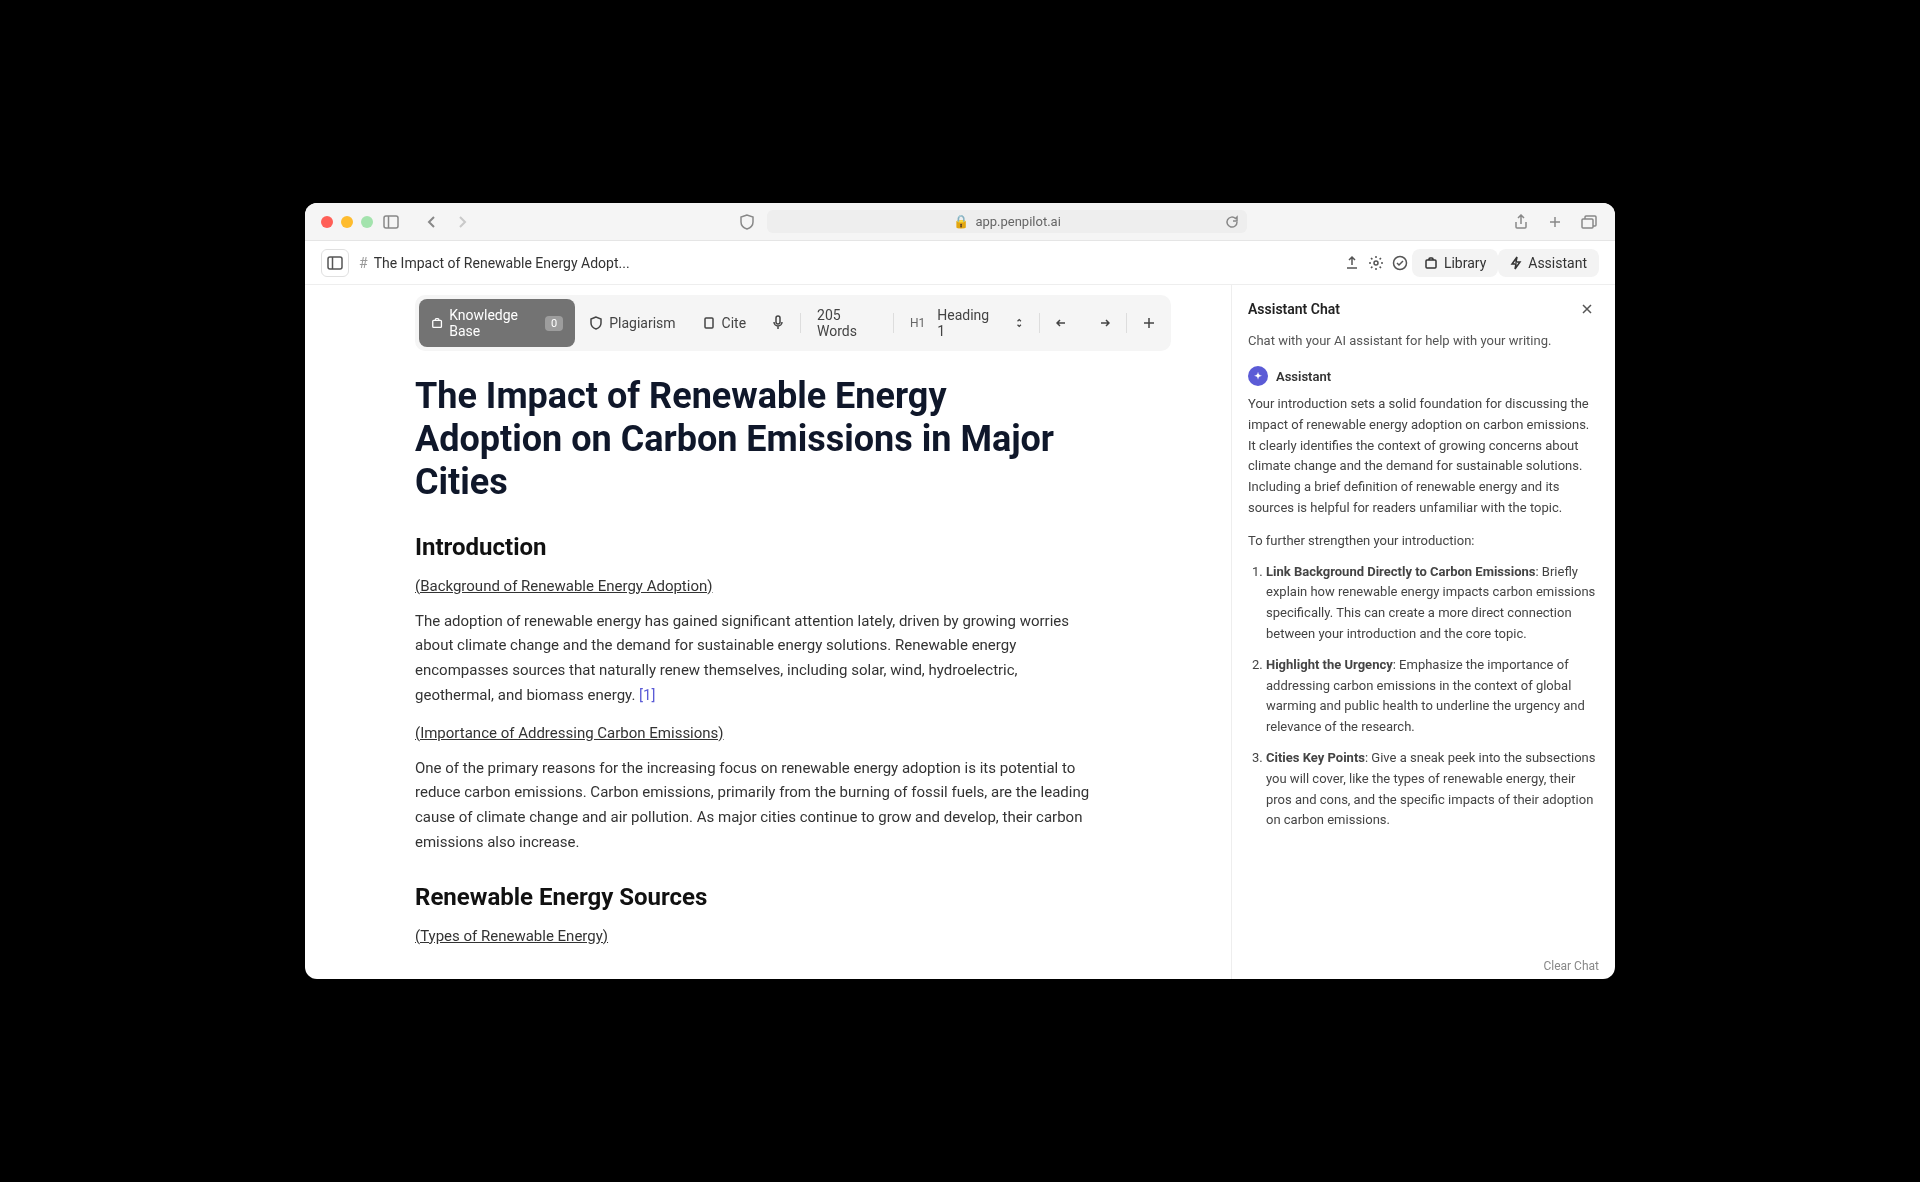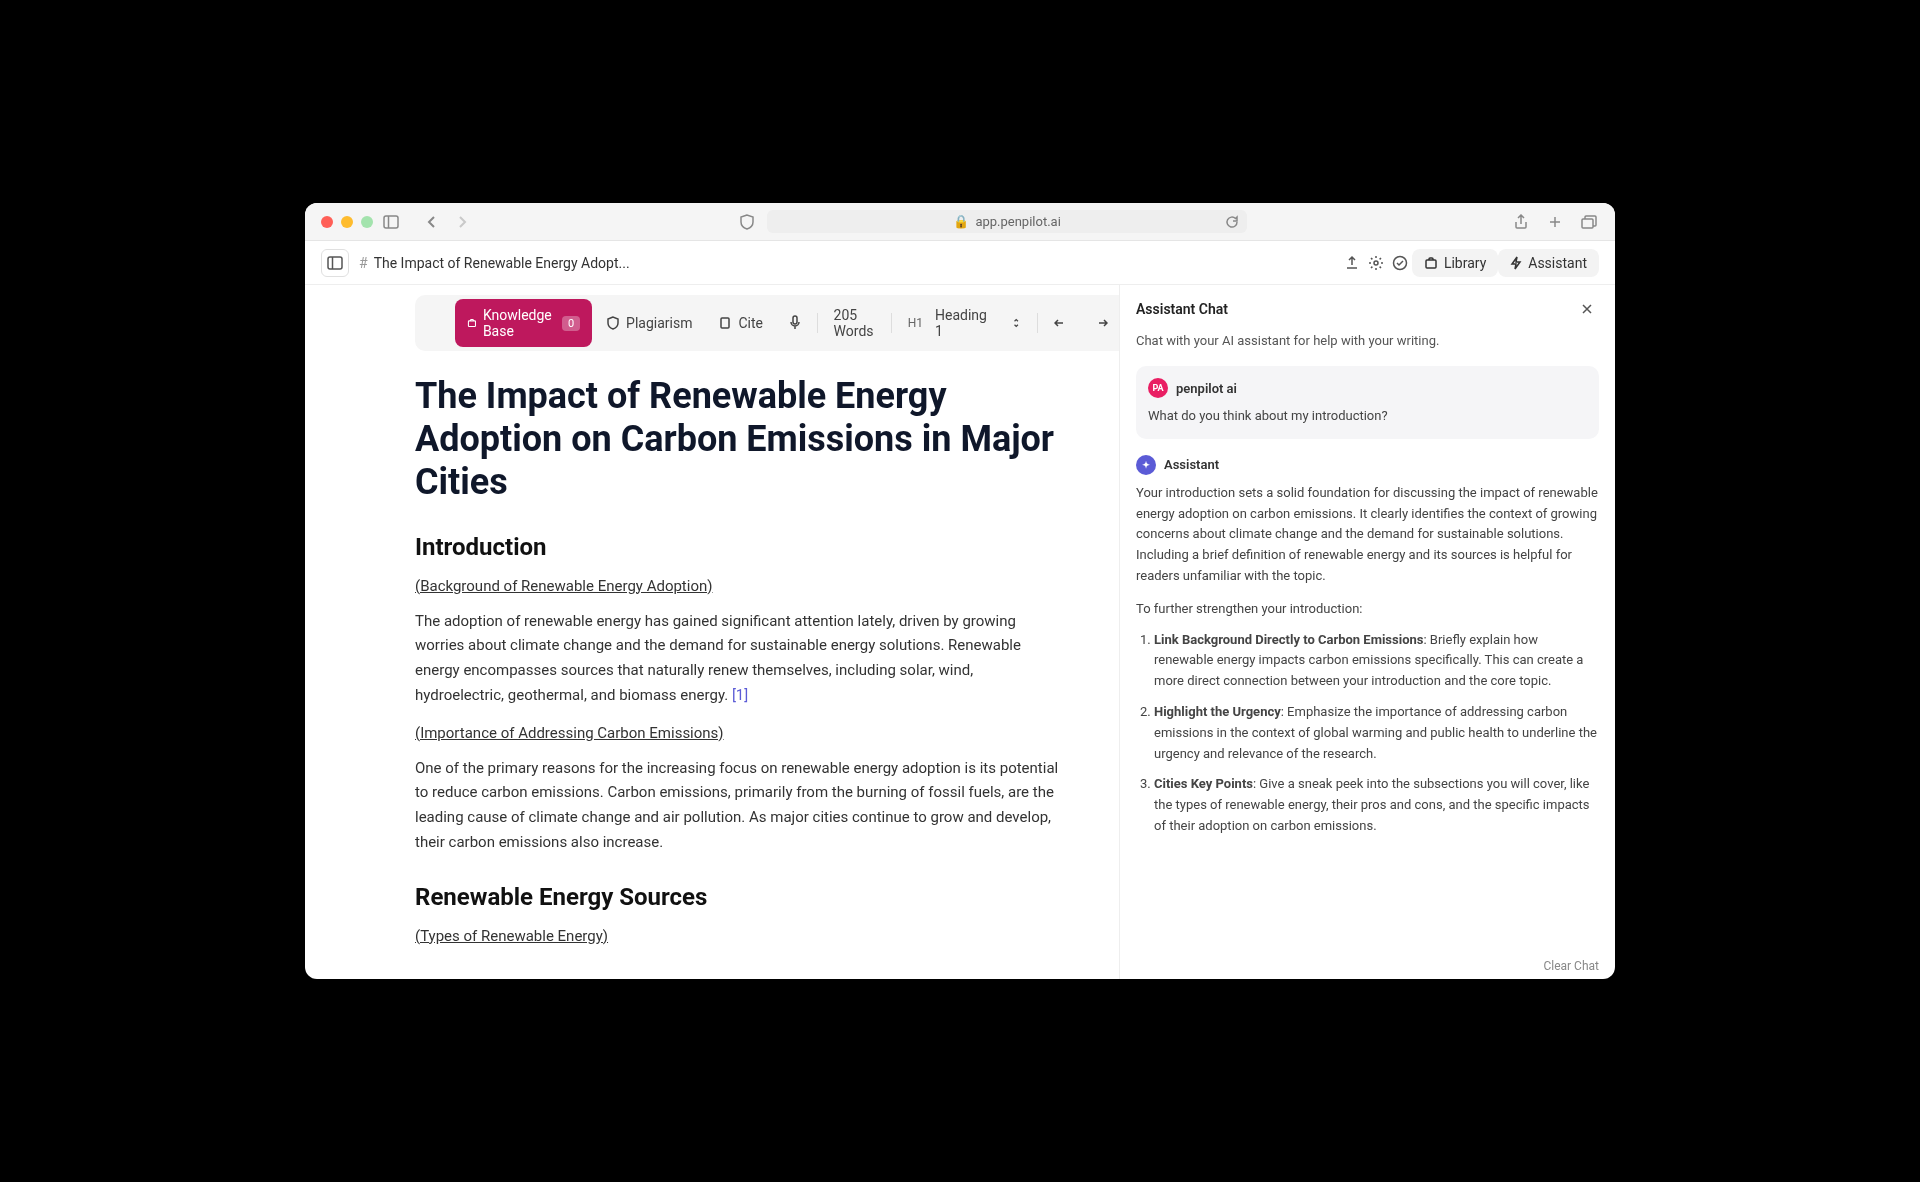--- a/index.html
+++ b/index.html
@@ -24,30 +24,30 @@
     .hash { color: #999; }
     .topbar-spacer { flex: 1; }
     .topbar-actions { display: flex; align-items: center; }
     .icon-btn { width: 24px; height: 24px; display: flex; align-items: center; justify-content: center; color: #555; cursor: pointer; }
     .pill-btn { display: flex; align-items: center; gap: 6px; padding: 6px 12px; border-radius: 8px; font-size: 14px; color: #333; cursor: pointer; }
     .pill-btn.bg { background: #f3f3f3; }
     .main { flex: 1; display: flex; overflow: hidden; }
     .editor { flex: 1; overflow-y: auto; padding: 10px 60px 40px 110px; }
     .toolbar2 { display: inline-flex; align-items: center; background: #f5f5f5; border-radius: 10px; padding: 4px; gap: 2px; margin-bottom: 24px; }
     .tb-item { display: flex; align-items: center; gap: 6px; padding: 8px 12px; border-radius: 8px; font-size: 14px; color: #444; cursor: pointer; }
-    .tb-item.active { background: #be185d; color: #fff; margin-left: 36px; }
+    .tb-item.active { background: #737373; color: #fff; }
     .tb-badge { background: rgba(255,255,255,0.3); padding: 1px 6px; border-radius: 4px; font-size: 11px; }
     .tb-divider { width: 1px; height: 20px; background: #ddd; margin: 0 2px; }
     .tb-small { font-size: 12px; color: #666; }
     h1 { font-size: 36px; font-weight: 700; line-height: 1.2; color: #0f172a; margin-bottom: 28px; max-width: 680px; }
     h2 { font-size: 24px; font-weight: 700; color: #111; margin-top: 28px; margin-bottom: 16px; }
     .subhead { font-size: 15px; color: #333; text-decoration: underline; margin-bottom: 14px; }
     p { font-size: 15px; line-height: 1.65; color: #333; margin-bottom: 16px; max-width: 680px; }
     .citation { color: #5b5bd6; }
-    .assistant { width: 496px; display: flex; flex-direction: column; border-left: 1px solid #eee; }
+    .assistant { width: 384px; display: flex; flex-direction: column; border-left: 1px solid #eee; }
     .asst-header { padding: 12px 16px; display: flex; align-items: center; justify-content: space-between; }
     .asst-title { font-size: 14px; font-weight: 600; color: #222; }
     .asst-sub { padding: 0 16px 10px; font-size: 13px; color: #555; }
     .asst-body { flex: 1; overflow-y: auto; padding: 8px 16px; }
     .msg { margin-bottom: 16px; }
     .msg.user { background: #f5f5f7; border-radius: 10px; padding: 12px; }
     .msg-head { display: flex; align-items: center; gap: 8px; margin-bottom: 8px; }
     .avatar { width: 20px; height: 20px; border-radius: 50%; display: flex; align-items: center; justify-content: center; font-size: 9px; font-weight: 700; color: #fff; }
     .avatar.pa { background: #e91e63; }
     .avatar.ai { background: #5b5bd6; }
@@ -255,27 +255,20 @@
       <div class="asst-header">
         <div class="asst-title">Assistant Chat</div>
         <div class="icon-btn">
           <svg width="14" height="14" viewBox="0 0 14 14" fill="none" stroke="currentColor" stroke-width="1.5">
               <path d="M3 3l8 8M11 3l-8 8"></path>
             </svg>
         </div>
       </div>
       <div class="asst-sub">Chat with your AI assistant for help with your writing.</div>
       <div class="asst-body">
-        <div class="msg user">
-          <div class="msg-head">
-            <div class="avatar pa">PA</div>
-            <div class="msg-name">penpilot ai</div>
-          </div>
-          <div class="msg-text">What do you think about my introduction?</div>
-        </div>
         <div class="msg">
           <div class="msg-head">
             <div class="avatar ai">✦</div>
             <div class="msg-name">Assistant</div>
           </div>
           <div class="msg-text">
             <div>Your introduction sets a solid foundation for discussing the impact of renewable energy adoption on carbon emissions. It clearly identifies the context of growing concerns about climate change and the demand for sustainable solutions. Including a brief definition of renewable energy and its sources is helpful for readers unfamiliar with the topic.</div>
             <div style="margin-top:12px">To further strengthen your introduction:</div>
             <ol>
               <li><strong>Link Background Directly to Carbon Emissions</strong><span>: Briefly explain how renewable energy impacts carbon emissions specifically. This can create a more direct connection between your introduction and the core topic.</span></li>

